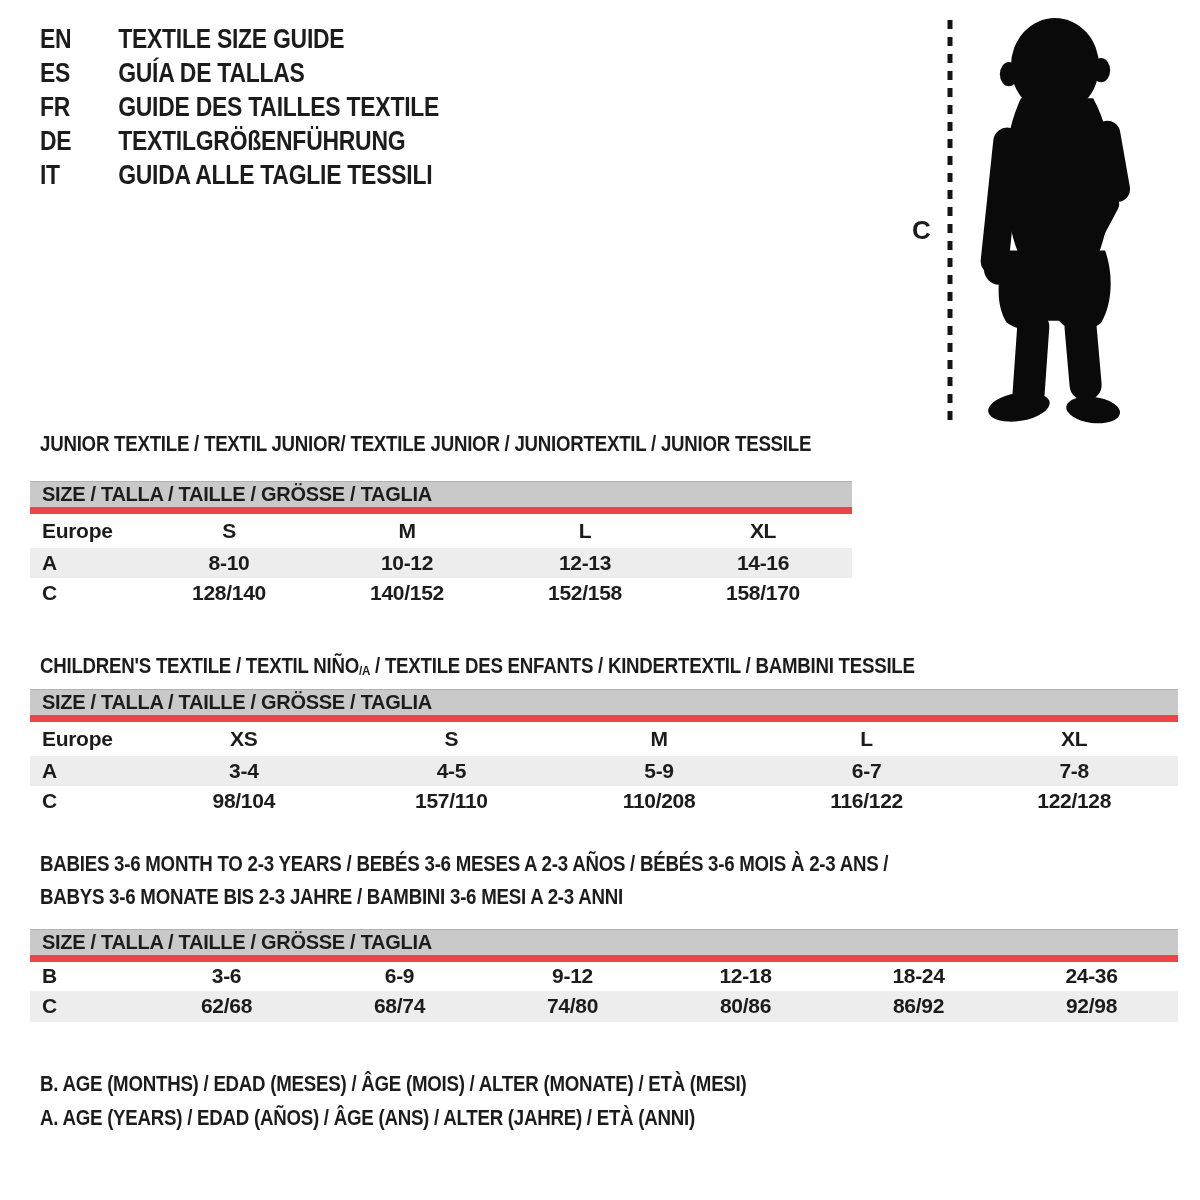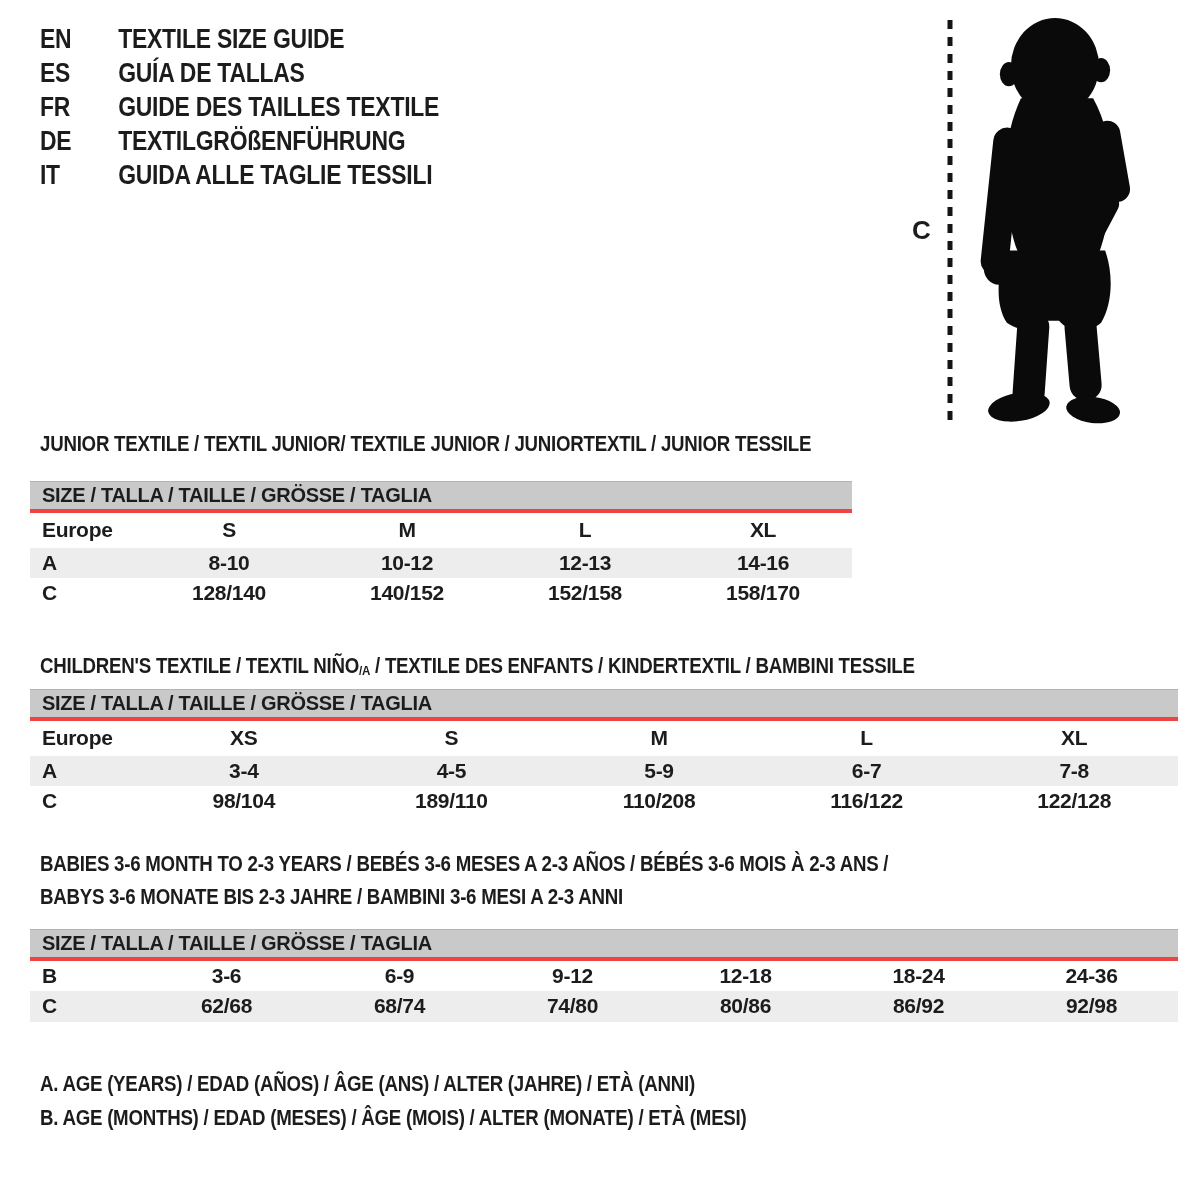--- a/index.html
+++ b/index.html
@@ -42,21 +42,21 @@
   
   table{position:absolute;left:30px;border-collapse:collapse;table-layout:fixed;}
   .t-junior{top:481px;width:822px;}
   .t-children{top:689px;width:1148px;}
   .t-babies{top:929px;width:1148px;}
   col.lab{width:110px;}
   td{font-size:21px;text-align:center;vertical-align:middle;}
   td.lab{text-align:left;padding-left:12px;}
   tr.row-bar td{
     height:29px;background:var(--bar_bg);
-    border-top:1px solid #b3b3b3;border-bottom:4px solid #ef4444;
+    border-top:1px solid #b3b3b3;border-bottom:7px solid #ef4444;
     text-align:left;padding-left:12px;font-size:20px;
   }
   tr.row-cols td{height:37px;margin-top:48px;}
   tr.row-stripe td{background:var(--stripe_bg);}
   tr.row-a td{height:30px;}
   tr.row-b td{height:32px;}
   tr.row-c td{height:31px;}
 
   
   .legend{position:absolute;left:40px;top:1067px;font-size:22px;line-height:34px;}
@@ -176,21 +176,21 @@
     <td class="lab">A</td>
     <td>3-4</td>
     <td>4-5</td>
     <td>5-9</td>
     <td>6-7</td>
     <td>7-8</td>
   </tr>
   <tr class="row-c">
     <td class="lab">C</td>
     <td>98/104</td>
-    <td>189/110</td>
+    <td>157/110</td>
     <td>110/208</td>
     <td>116/122</td>
     <td>122/128</td>
   </tr>
   </tbody>
 </table>
 
 <h2 class="sec-heading h-babies">
   <span class="cond">BABIES 3-6 MONTH TO 2-3 YEARS / BEBÉS 3-6 MESES A 2-3 AÑOS / BÉBÉS 3-6 MOIS À 2-3 ANS /</span><br>
   <span class="cond">BABYS 3-6 MONATE BIS 2-3 JAHRE / BAMBINI 3-6 MESI A 2-3 ANNI</span>
@@ -224,15 +224,15 @@
     <td>68/74</td>
     <td>74/80</td>
     <td>80/86</td>
     <td>86/92</td>
     <td>92/98</td>
   </tr>
   </tbody>
 </table>
 
 <div class="legend">
+  <div><span class="cond">B. AGE (MONTHS) / EDAD (MESES) / ÂGE (MOIS) / ALTER (MONATE) / ETÀ (MESI)</span></div>
   <div><span class="cond">A. AGE (YEARS) / EDAD (AÑOS) / ÂGE (ANS) / ALTER (JAHRE) / ETÀ (ANNI)</span></div>
-  <div><span class="cond">B. AGE (MONTHS) / EDAD (MESES) / ÂGE (MOIS) / ALTER (MONATE) / ETÀ (MESI)</span></div>
 </div>
 
 </body></html>

